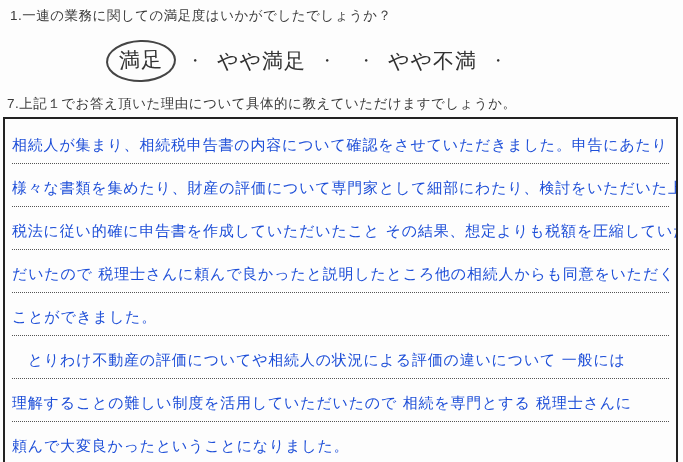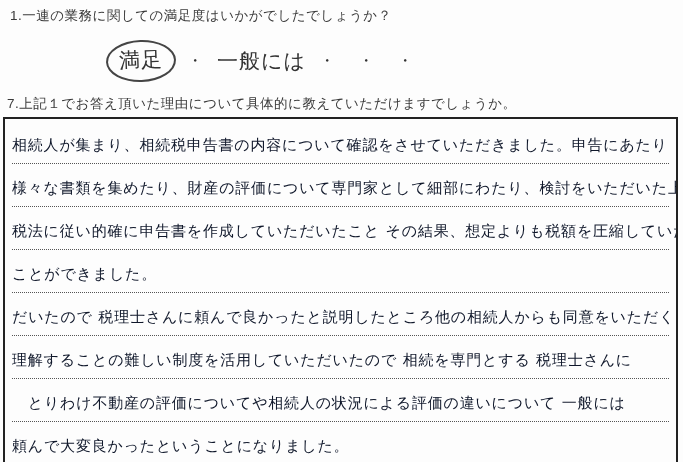--- a/index.html
+++ b/index.html
@@ -75,48 +75,49 @@
     background: #fdfdfd;
     padding: 2px 7px 0 7px;
     overflow: hidden;
   }
   .hand-line {
     height: 42px;
     line-height: 48px;
     border-bottom: 1.5px dotted #555555;
     font-size: 15px;
     letter-spacing: 0.8px;
-    color: #0f172a;
+    color: #1d4ed8;
     white-space: nowrap;
     overflow: visible;
     font-family: "DejaVu Sans", "Liberation Sans", sans-serif;
   }
 </style>
 </head>
 <body>
 
 <div class="page">
 
   <div class="question q1">1.一連の業務に関しての満足度はいかがでしたでしょうか？</div>
 
   <div class="options-row" id="options-row">
       <span class="opt circled">満足</span>
       <span class="sep">・</span>
-      <span class="opt">一般には</span>
+      <span class="opt">やや満足</span>
       <span class="sep">・</span>
       <span class="sep">・</span>
+      <span class="opt">やや不満</span>
       <span class="sep">・</span>
     </div>
 
   <div class="question q2">7.上記１でお答え頂いた理由について具体的に教えていただけますでしょうか。</div>
 
   <div class="answer-box" id="answer-box">
       <div class="hand-line">相続人が集まり、相続税申告書の内容について確認をさせていただきました。申告にあたり</div>
       <div class="hand-line">様々な書類を集めたり、財産の評価について専門家として細部にわたり、検討をいただいた上で</div>
       <div class="hand-line">税法に従い的確に申告書を作成していただいたこと その結果、想定よりも税額を圧縮していた</div>
+      <div class="hand-line">だいたので 税理士さんに頼んで良かったと説明したところ他の相続人からも同意をいただく</div>
       <div class="hand-line">ことができました。</div>
-      <div class="hand-line">だいたので 税理士さんに頼んで良かったと説明したところ他の相続人からも同意をいただく</div>
+      <div class="hand-line">　とりわけ不動産の評価についてや相続人の状況による評価の違いについて 一般には</div>
       <div class="hand-line">理解することの難しい制度を活用していただいたので 相続を専門とする 税理士さんに</div>
-      <div class="hand-line">　とりわけ不動産の評価についてや相続人の状況による評価の違いについて 一般には</div>
       <div class="hand-line">頼んで大変良かったということになりました。</div>
     </div>
 
 </div>
 
 </body></html>

